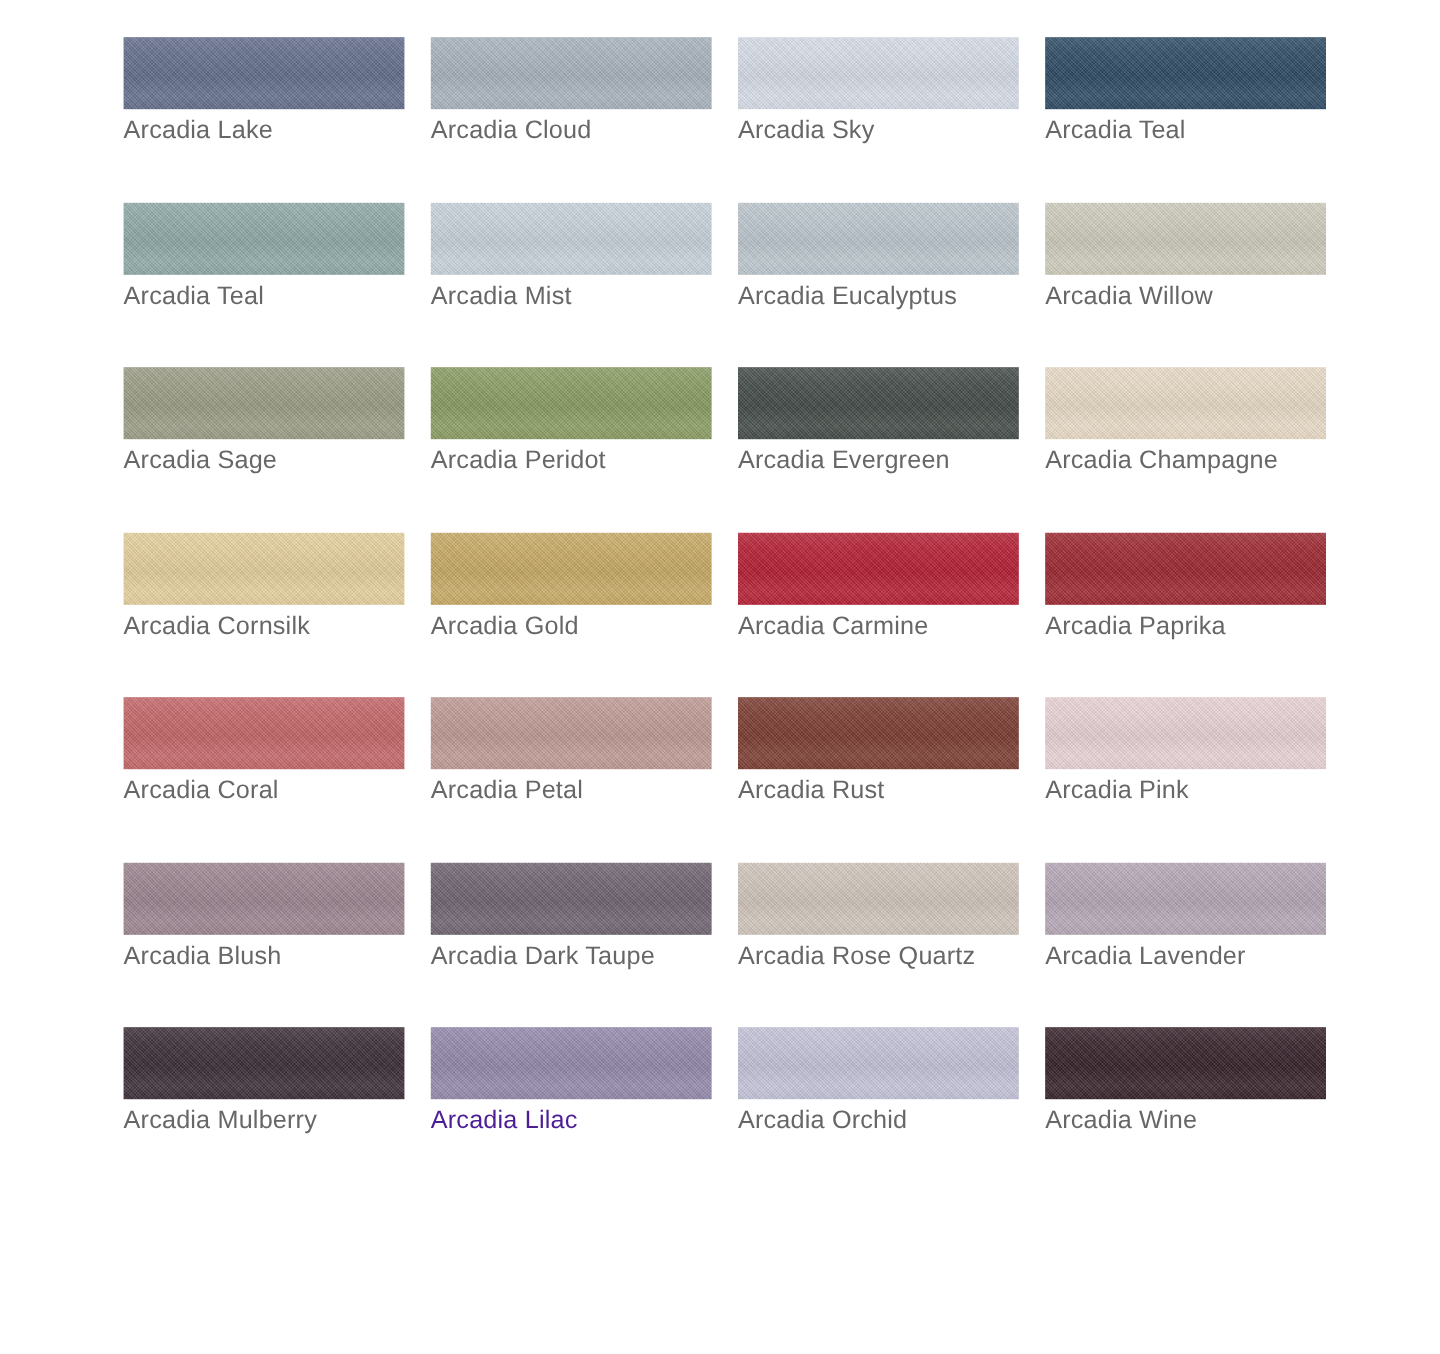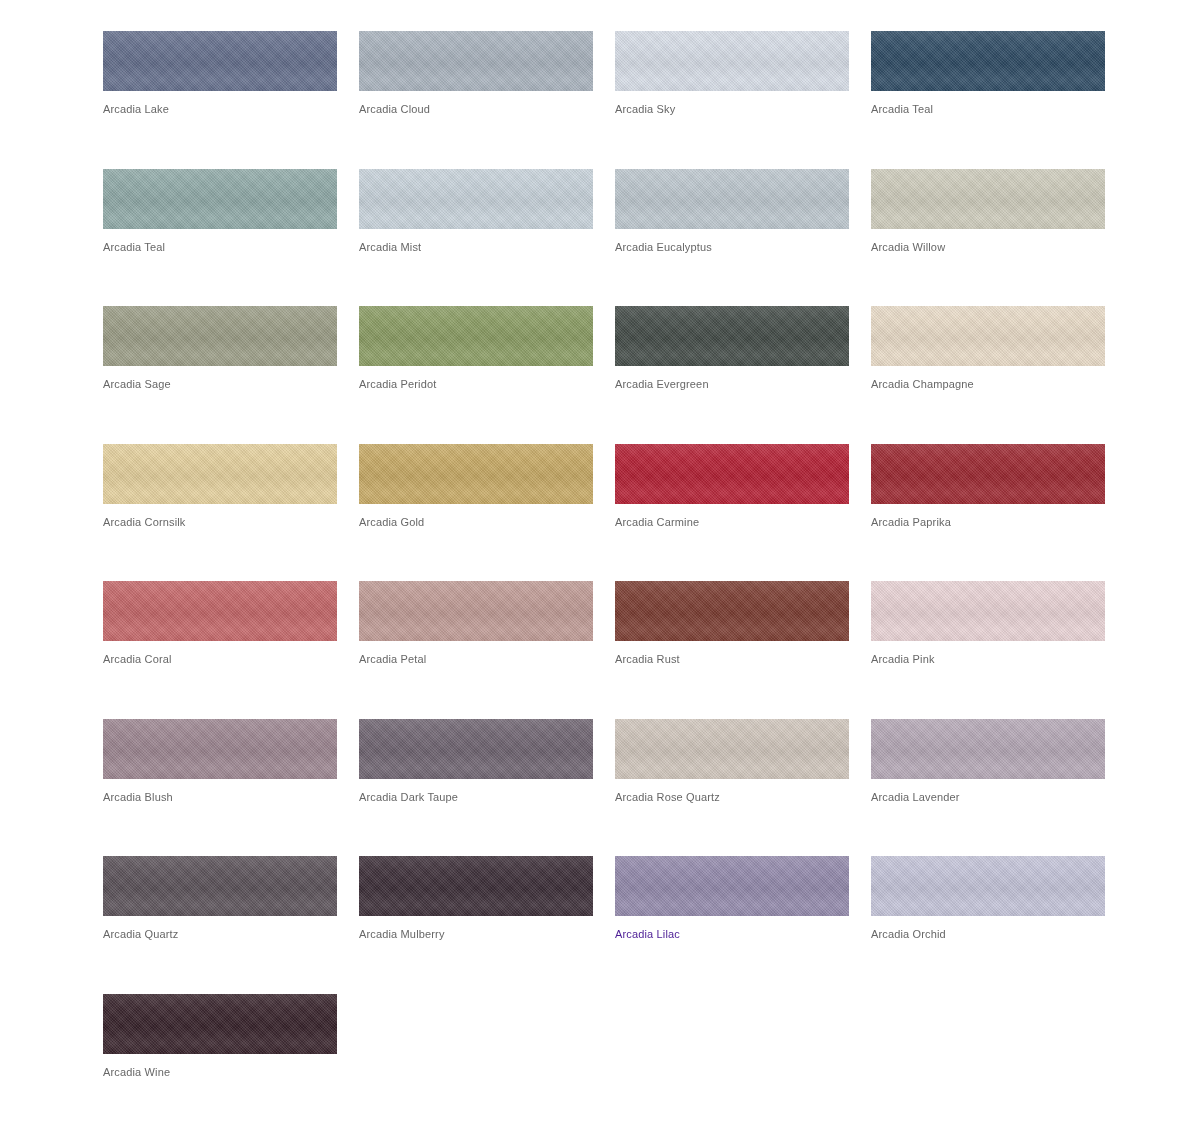--- a/index.html
+++ b/index.html
@@ -79,21 +79,21 @@
       rgba(0,0,0,0.02) 100%);
     pointer-events: none;
   }
 
   .swatch-label {
     position: absolute;
     left: 0;
     top: 68px;
     white-space: nowrap;
     font-family: "Liberation Sans", sans-serif;
-    font-size: 11px;
+    font-size: 21px;
     font-weight: 400;
     letter-spacing: 0.15px;
     color: #676767;
     line-height: 20px;
   }
 
   .empty-cell { width: 234px; height: 60px; }
 </style>
 </head>
 <body style="background: rgb(255, 255, 255);">
@@ -190,24 +190,20 @@
       </div>
       <div class="swatch-cell">
         <div class="swatch-chip" style="background-color: rgb(207, 197, 187);"></div>
         <div class="swatch-label" style="color: rgb(103, 103, 103);">Arcadia Rose Quartz</div>
       </div>
       <div class="swatch-cell">
         <div class="swatch-chip" style="background-color: rgb(180, 167, 181);"></div>
         <div class="swatch-label" style="color: rgb(103, 103, 103); text-align: right;">Arcadia Lavender</div>
       </div>
       <div class="swatch-cell">
-        <div class="swatch-chip" style="background-color: rgb(90, 81, 88);"></div>
-        <div class="swatch-label" style="color: rgb(103, 103, 103);">Arcadia Quartz</div>
-      </div>
-      <div class="swatch-cell">
         <div class="swatch-chip" style="background-color: rgb(59, 45, 55);"></div>
         <div class="swatch-label" style="color: rgb(103, 103, 103);">Arcadia Mulberry</div>
       </div>
       <div class="swatch-cell">
         <div class="swatch-chip" style="background-color: rgb(146, 137, 171);"></div>
         <div class="swatch-label" style="color: #4c1d95;">Arcadia Lilac</div>
       </div>
       <div class="swatch-cell">
         <div class="swatch-chip" style="background-color: rgb(195, 195, 216);"></div>
         <div class="swatch-label" style="color: rgb(103, 103, 103);">Arcadia Orchid</div>

